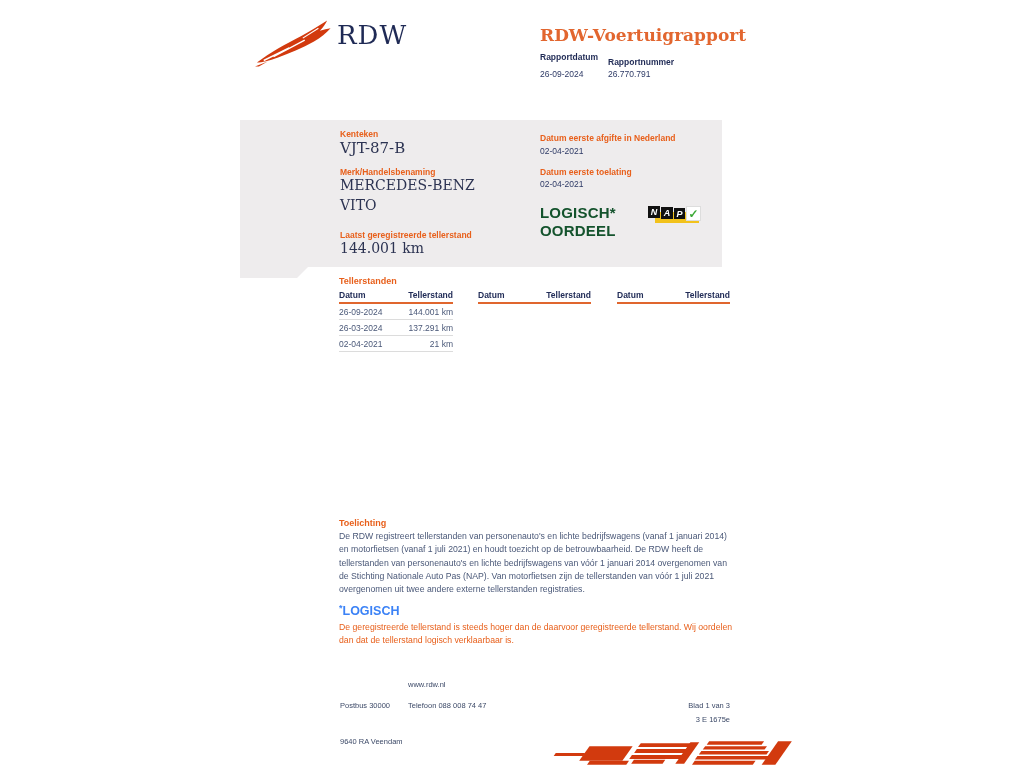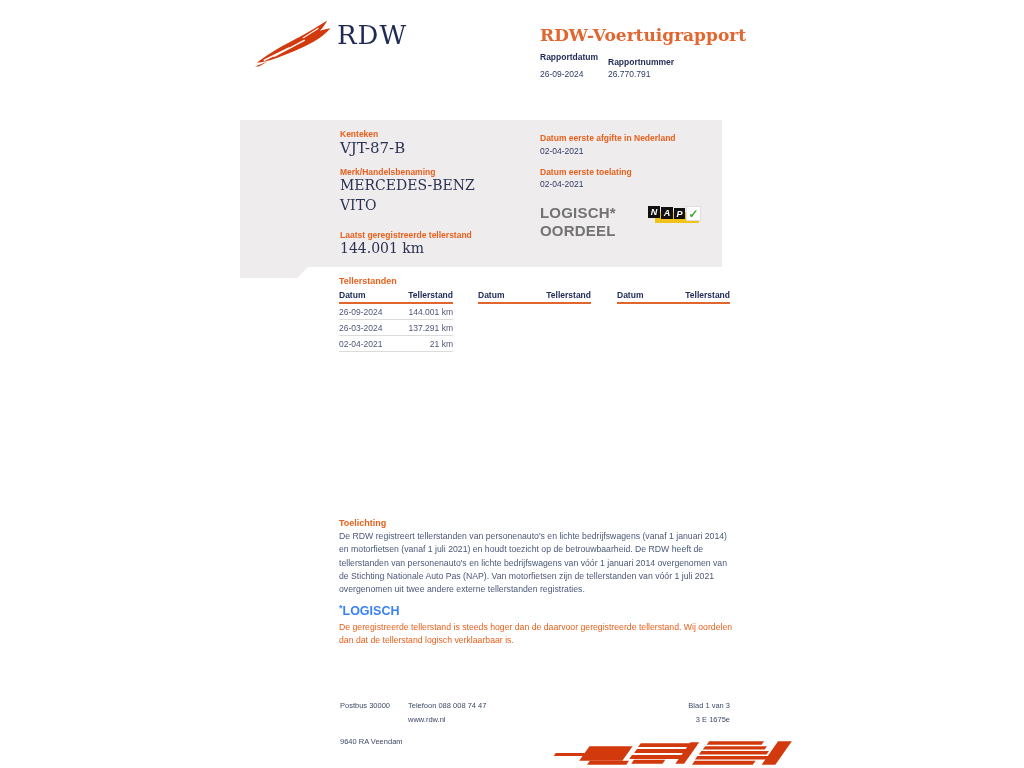--- a/index.html
+++ b/index.html
@@ -41,21 +41,21 @@
     content: ""; position: absolute; left: 0; top: 147px;
     width: 68px; height: 11px; background: #EEECED;
     clip-path: polygon(0 0, 100% 0, calc(100% - 11px) 100%, 0 100%);
   }
   .fld-label { position: absolute; font-size: 8.5px; font-weight: bold; color: #E8601C; }
   .fld-serif { position: absolute; font-family: "DejaVu Serif", serif; color: #2C3352; }
   .fld-sans  { position: absolute; font-size: 8.5px; color: #2E3A66; }
   .oordeel {
     position: absolute; left: 300px; top: 84px;
     font-size: 15px; font-weight: bold; line-height: 18px;
-    color: #737373; letter-spacing: 0.2px;
+    color: #14532d; letter-spacing: 0.2px;
   }
 
   
   .nap { position: absolute; left: 408px; top: 84px; width: 52px; height: 24px; }
   .nap-yellow { position: absolute; left: 7px; top: 8px; width: 44px; height: 11px; background: #F2C21C; }
   .nap-sq {
     position: absolute; width: 12px; height: 12px; background: #111111;
     color: #ffffff; font-size: 9px; font-weight: bold; font-style: italic;
     display: flex; align-items: center; justify-content: center;
   }
@@ -194,21 +194,21 @@
   <div class="abs toe-title">Toelichting</div>
   <div class="abs toe-body">De RDW registreert tellerstanden van personenauto's en lichte bedrijfswagens (vanaf 1 januari 2014) en motorfietsen (vanaf 1 juli 2021) en houdt toezicht op de betrouwbaarheid. De RDW heeft de tellerstanden van personenauto's en lichte bedrijfswagens van vóór 1 januari 2014 overgenomen van de Stichting Nationale Auto Pas (NAP). Van motorfietsen zijn de tellerstanden van vóór 1 juli 2021 overgenomen uit twee andere externe tellerstanden registraties.</div>
   <div class="abs note-title">
     <span class="note-star">*</span><span>LOGISCH</span>
   </div>
   <div class="abs note-body">De geregistreerde tellerstand is steeds hoger dan de daarvoor geregistreerde tellerstand. Wij oordelen dan dat de tellerstand logisch verklaarbaar is.</div>
 
   <div class="abs ft" style="left:340px; top:701px;">Postbus 30000</div>
   <div class="abs ft" style="left:340px; top:715px;margin-top:22px;">9640 RA Veendam</div>
   <div class="abs ft" style="left:408px; top:701px;">Telefoon 088 008 74 47</div>
-  <div class="abs ft" style="left:408px; top:715px;">www.rdw.nl</div>
+  <div class="abs ft" style="left:408px; top:680px;">www.rdw.nl</div>
   <div class="abs ft ft-right" style="left:600px; top:701px;">Blad 1 van 3</div>
   <div class="abs ft ft-right" style="left:600px; top:715px;">3 E 1675e</div>
 
   <svg class="abs stripes" width="255" height="30" viewBox="0 0 260 30">
     <g fill="#D23A0E">
       <polygon points="18.1,15 48.1,15 46,18 16,18"></polygon>
       <polygon points="52.5,8 96.5,8 86,23 42,23"></polygon>
       <polygon points="52.8,23 92.8,23 90,27 50,27"></polygon>
       <polygon points="104.8,5 156.8,5 154,9 102,9"></polygon>
       <polygon points="100.8,11 152.8,11 150,15 98,15"></polygon>

